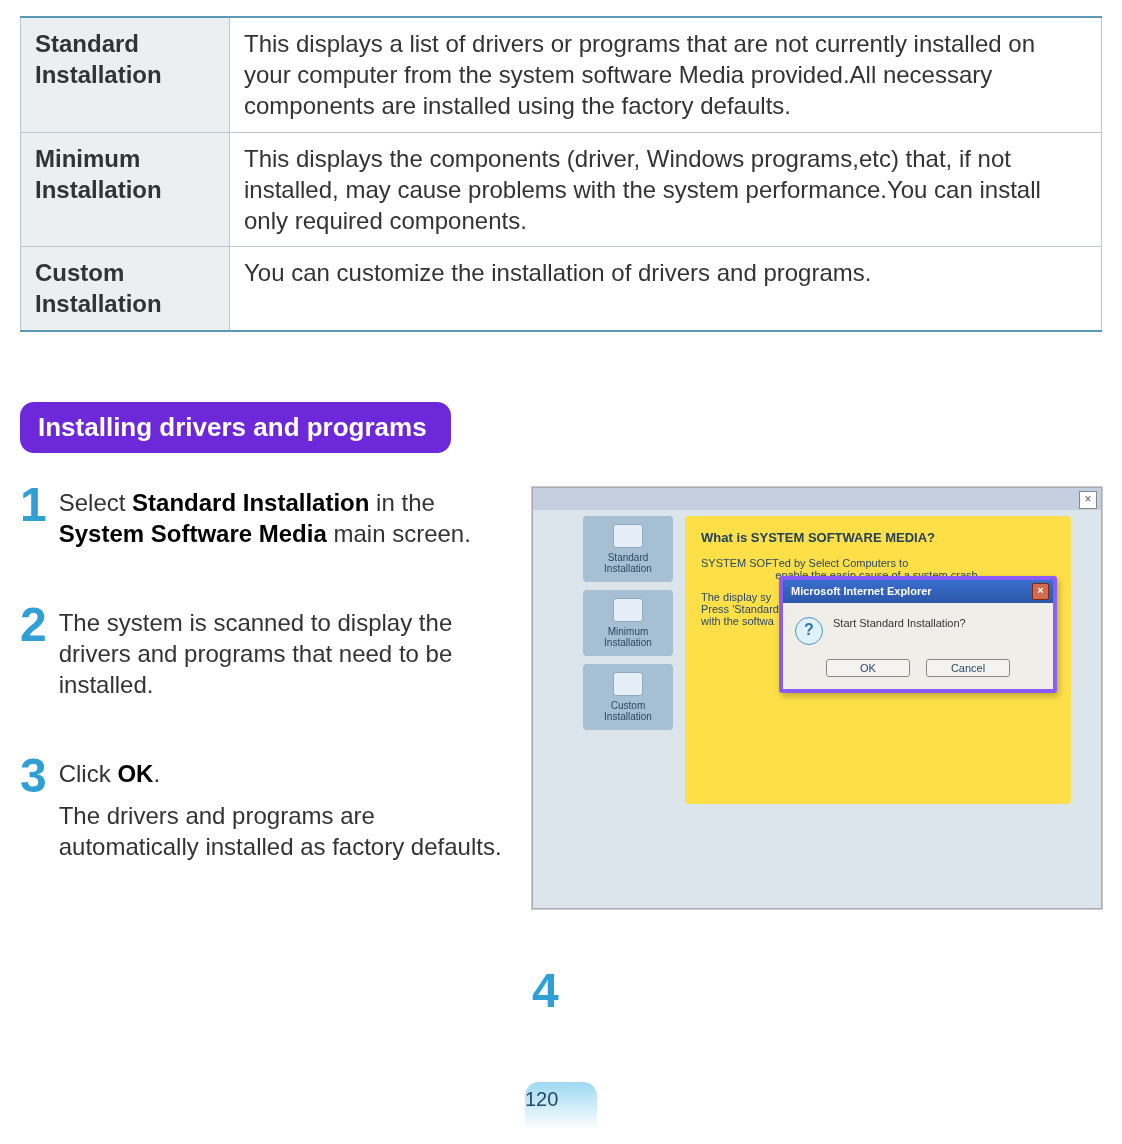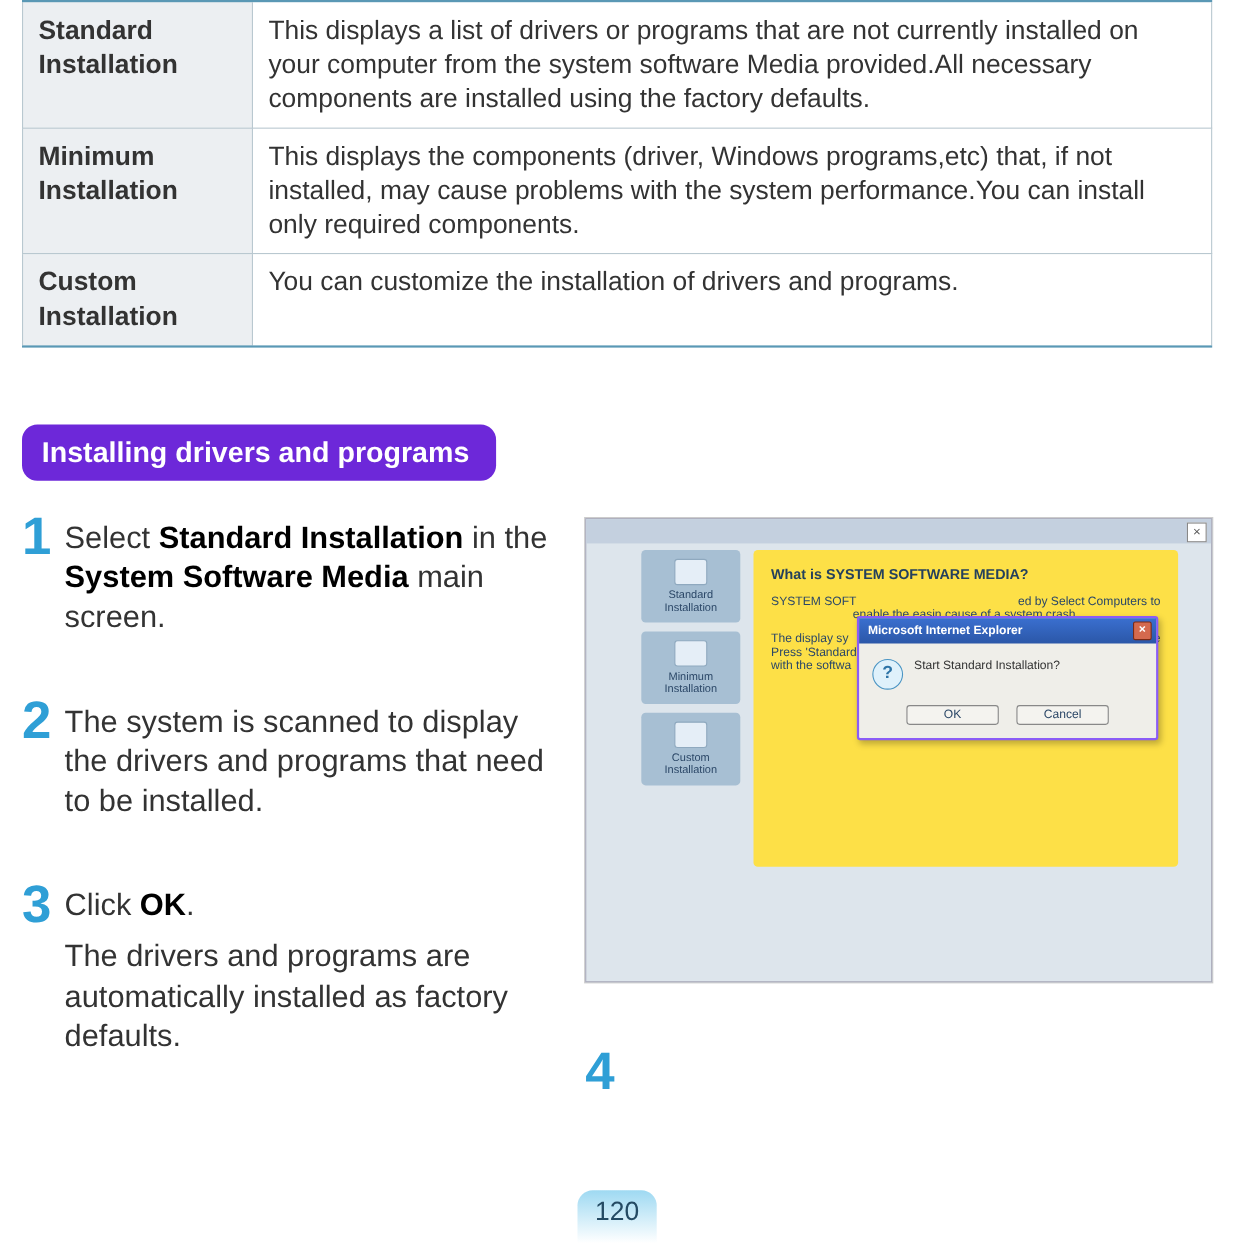--- a/index.html
+++ b/index.html
@@ -1,51 +1,51 @@
 <!DOCTYPE html>
 <html><head>
 <meta charset="utf-8">
 <style>
   html,body{margin:0;padding:0;background:#fff;font-family:Arial,Helvetica,sans-serif;color:#333}
-  .page{width:1122px;min-height:1144px;margin:0 auto;position:relative;box-sizing:border-box;padding:0 20px}
+  .page{width:1122px;min-height:1144px;margin:0 auto;position:relative;box-sizing:border-box;padding:16px 20px}
   
   table.install{border-collapse:collapse;width:100%;font-size:24px;line-height:1.3}
   table.install td{border:1px solid #b9c8d0;padding:10px 14px;vertical-align:top}
   table.install tr td:first-child{width:180px;font-weight:bold;background:#eceff2}
   table.install tr:first-child td{border-top:2px solid #5a98b5}
   table.install tr:last-child td{border-bottom:2px solid #5a98b5}
   
   .section-heading{display:inline-block;background:#6d28d9;color:#fff;font-size:26px;font-weight:bold;
     padding:10px 24px 10px 18px;border-radius:14px;margin:70px 0 30px 0}
   
   .cols{display:flex;gap:30px}
   .left{flex:1}
   .right{width:570px}
   
   .step{display:flex;gap:12px;margin-bottom:40px}
   .num{font-size:48px;font-weight:bold;color:#2f9fd6;line-height:0.9;flex-shrink:0}
-  .step .txt{font-size:28px;line-height:1.3;color:#333;padding-top:4px}
+  .step .txt{font-size:24px;line-height:1.3;color:#333;padding-top:4px}
   .step .txt b{font-weight:bold;color:#000}
   
   .pagenum{position:absolute;bottom:14px;left:50%;transform:translateX(-50%);
     width:72px;height:42px;border-radius:14px 14px 0 0;
-    background:linear-gradient(#9ed9f2,#fff);text-align:center;font-size:24px;color:#244a63;padding-top:6px}
+    background:linear-gradient(#9ed9f2,#fff);font-size:20px;color:#244a63;padding-top:6px}
   
   .shot{border:1px solid #aab;background:#dde5ec;height:420px;position:relative;box-shadow:0 0 0 1px #ccc;margin-top:4px}
   .shot .titlebar{height:22px;background:#c4d0df;position:relative}
   .shot .titlebar .closebox{position:absolute;right:4px;top:3px;width:16px;height:16px;background:#fff;border:1px solid #888;font-size:12px;line-height:14px;text-align:center;color:#555}
   .shot .banner{margin:10px 30px 0 50px;background:linear-gradient(#3a6fa8,#2c5b93);color:#fff;font-size:20px;font-weight:bold;padding:12px 14px;border-radius:4px}
   .shot .banner .samsung{font-size:12px;font-weight:normal;margin-right:2px;opacity:.9}
   .shot .body{display:flex;margin:6px 30px 10px 50px;gap:12px}
   .sidebar{width:90px;display:flex;flex-direction:column;gap:8px}
   .sb{background:#a7bfd3;border-radius:4px;padding:8px 4px;text-align:center;font-size:10px;color:#2b4767}
   .sb .ic{width:28px;height:22px;background:#e5eef7;border:1px solid #8fa9bf;border-radius:3px;margin:0 auto 4px}
   .content{flex:1;background:#fde047;border-radius:4px;padding:14px 16px;font-size:11px;color:#2b4767;position:relative;min-height:260px}
   .content h4{margin:0 0 12px;font-size:13px;font-weight:bold;color:#24405c}
-  .dialog{position:absolute;left:94px;top:60px;width:270px;background:#efeee9;border:2px solid #8b5cf6;border-radius:3px;box-shadow:2px 3px 6px rgba(0,0,0,.25)}
+  .dialog{position:absolute;left:94px;top:60px;width:270px;background:#efeee9;border:4px solid #8b5cf6;border-radius:3px;box-shadow:2px 3px 6px rgba(0,0,0,.25)}
   .dialog .dlg-title{display:flex;align-items:center;justify-content:space-between;background:linear-gradient(#3a6fcf,#2b57a8);color:#fff;font-size:11px;font-weight:bold;padding:3px 4px 3px 8px}
   .dialog .dlg-title .x{width:15px;height:15px;background:#d46a4e;border:1px solid #7a2a15;color:#fff;font-size:11px;line-height:13px;text-align:center;border-radius:2px}
   .dialog .dlg-body{display:flex;gap:10px;padding:14px 12px 8px;align-items:flex-start}
   .dialog .qmark{width:26px;height:26px;border-radius:50%;background:#dff1fb;border:1px solid #4a94c3;color:#2d73a6;font-weight:bold;font-size:16px;text-align:center;line-height:24px;flex-shrink:0}
   .dialog .msg{font-size:11px;color:#333}
   .dialog .btns{display:flex;justify-content:center;gap:16px;padding:6px 0 12px}
   .dialog .btns .btn{min-width:58px;padding:2px 12px;font-size:11px;background:#f4f3ef;border:1px solid #888;border-radius:3px;text-align:center}
 </style>
 </head>
 <body>
@@ -102,21 +102,21 @@
           <div class="closebox">×</div>
         </div>
         <div class="body">
           <div class="sidebar">
             <div class="sb"><div class="ic"></div><span>Standard Installation</span></div>
             <div class="sb"><div class="ic"></div><span>Minimum Installation</span></div>
             <div class="sb"><div class="ic"></div><span>Custom Installation</span></div>
           </div>
           <div class="content">
             <h4>What is SYSTEM SOFTWARE MEDIA?</h4>
-            <div style="display:flex;justify-content:space-between">
+            <div style="display:flex;">
                 <span>SYSTEM SOFT</span>
                 <span>ed by Select Computers to</span>
               </div>
             <div style="display:flex;justify-content:center">
                 <span>enable the eas</span>
                 <span>in cause of a system crash.</span>
               </div>
             <div style="height:10px"></div>
             <div style="display:flex;justify-content:space-between">
                 <span>The display sy</span>

